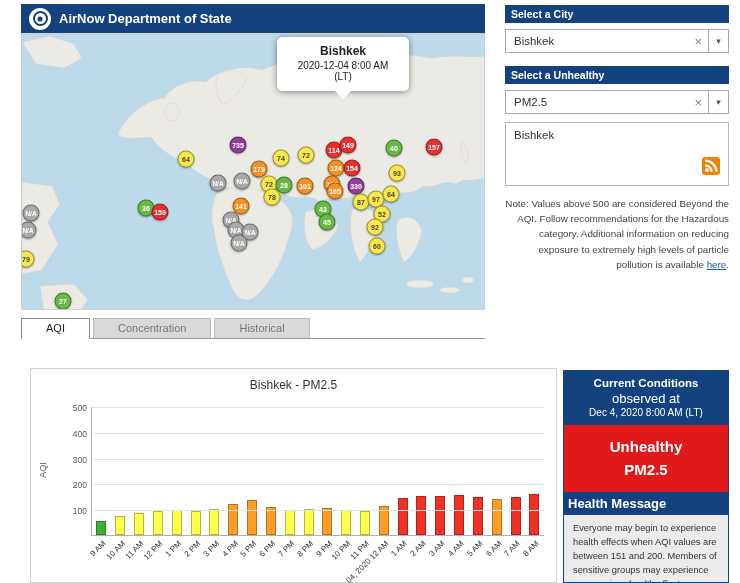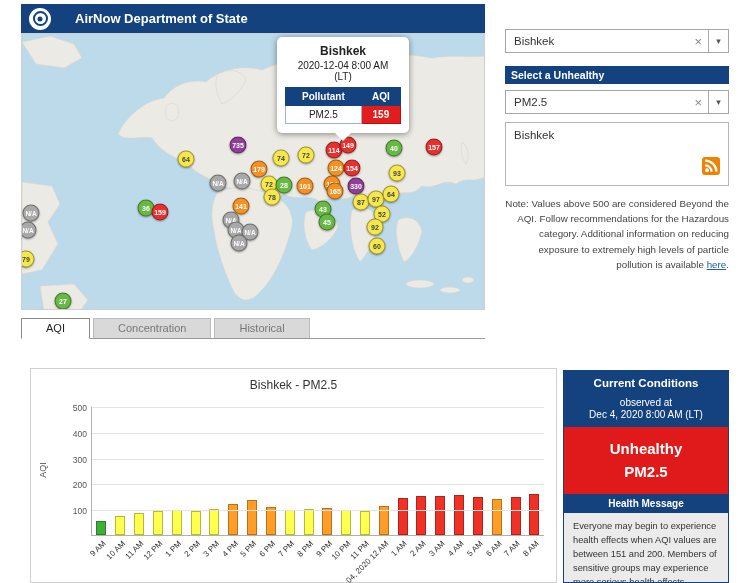--- a/index.html
+++ b/index.html
@@ -2,21 +2,21 @@
 <html><head>
 <meta charset="utf-8">
 <style>
   * { box-sizing: border-box; margin: 0; padding: 0; }
   html,body { width: 740px; height: 583px; }
   body { font-family: "Liberation Sans", sans-serif; background: #fff; position: relative; overflow: hidden; }
   .page { position: relative; width: 740px; height: 583px; background: #fff; }
 
   
   .app-header { position: absolute; left: 21px; top: 4px; width: 464px; height: 29px;
-    background: #14427e; color: #fff; display: flex; align-items: center; gap: 24px; padding: 0 8px; }
+    background: #14427e; color: #fff; display: flex; align-items: center; gap: 8px; padding: 0 8px; }
   .seal { width: 22px; height: 22px; border-radius: 50%; background: #fff;
     display: flex; align-items: center; justify-content: center; flex: none; }
   .seal-inner { width: 15px; height: 15px; border-radius: 50%; border: 2px solid #14427e; position: relative; }
   .seal-inner::after { content: ""; position: absolute; left: 50%; top: 50%; width: 5px; height: 5px;
     transform: translate(-50%,-50%); border-radius: 50%; background: #14427e; }
   .app-title { font-size: 13px; font-weight: bold; }
 
   
   .map { position: absolute; left: 21px; top: 33px; width: 464px; height: 277px;
     background: #bcdaea; border: 1px solid #cfcfcf; overflow: hidden; cursor: grab; }
@@ -89,25 +89,25 @@
   .bar-orange { background: #ff9d26; }
   .bar-red    { background: #f03226; }
   .xlabel { position: absolute; top: calc(100% + 4px); right: 50%; white-space: nowrap;
     font-size: 8px; color: #333; transform: rotate(-45deg); transform-origin: 100% 0; }
 
   
   .cc-panel { position: absolute; left: 563px; top: 370px; width: 166px; height: 213px;
     border: 1px solid #14427e; display: flex; flex-direction: column; overflow: hidden; }
   .cc-header { background: #14427e; color: #fff; text-align: center; padding: 6px 4px 7px; }
   .cc-title { font-size: 11.5px; font-weight: bold; }
-  .cc-observed { font-size: 10px; margin-top: 8px; }
+  .cc-observed { font-size: 13px; margin-top: 2px; }
   .cc-date { font-size: 10px; font-weight: normal; margin-top: 1px; }
   .cc-aqi { background: #e01a1a; color: #fff; text-align: center; padding: 11px 4px; }
   .cc-aqi div { font-size: 15px; font-weight: bold; line-height: 1.5; }
-  .cc-health-header { background: #14427e; color: #fff; text-align: center; font-size: 10px;
+  .cc-health-header { background: #14427e; color: #fff; font-size: 13px;
     font-weight: bold; padding: 4px; }
   .cc-health-body { background: #ebebeb; color: #333; font-size: 9.3px; line-height: 1.5;
     padding: 7px 9px; flex: 1; }
 </style>
 </head>
 <body>
 
 <div class="page">
 
   <div class="app-header">
@@ -177,42 +177,31 @@
         <div class="marker lvl-gray" style="left: 9px; top: 179px;">N/A</div>
         <div class="marker lvl-gray" style="left: 6px; top: 196px;">N/A</div>
         <div class="marker lvl-yellow" style="left: 4px; top: 225px;">79</div>
         <div class="marker lvl-green" style="left: 41px; top: 267px;">27</div>
       </div>
 
     <div class="map-popup">
       <div class="popup-city">Bishkek</div>
       <div class="popup-dt">2020-12-04 8:00 AM</div>
       <div class="popup-tz">(LT)</div>
-      <table class="popup-table">
-        <tbody>
-            <tr>
-          <th>Pollutant</th>
-          <th>AQI</th>
-        </tr>
-        <tr>
-          <td class="pollutant">PM2.5</td>
-          <td class="aqi">159</td>
-        </tr>
-      </tbody>
-        </table>
       <div class="popup-arrow"></div>
     </div>
   </div>
 
   <div class="tabs">
       <div class="tab active">AQI</div>
       <div class="tab">Concentration</div>
       <div class="tab">Historical</div>
     </div>
 
+  <div class="side-header" style="top:5px">Select a City</div>
   <div class="select-box" style="top:29px">
     <span>Bishkek</span>
     <span class="select-clear">×</span>
     <span class="select-caret-box">▾</span>
   </div>
 
   <div class="side-header" style="top:66px">Select a Unhealthy</div>
   <div class="select-box" style="top:90px">
     <span>PM2.5</span>
     <span class="select-clear">×</span>

